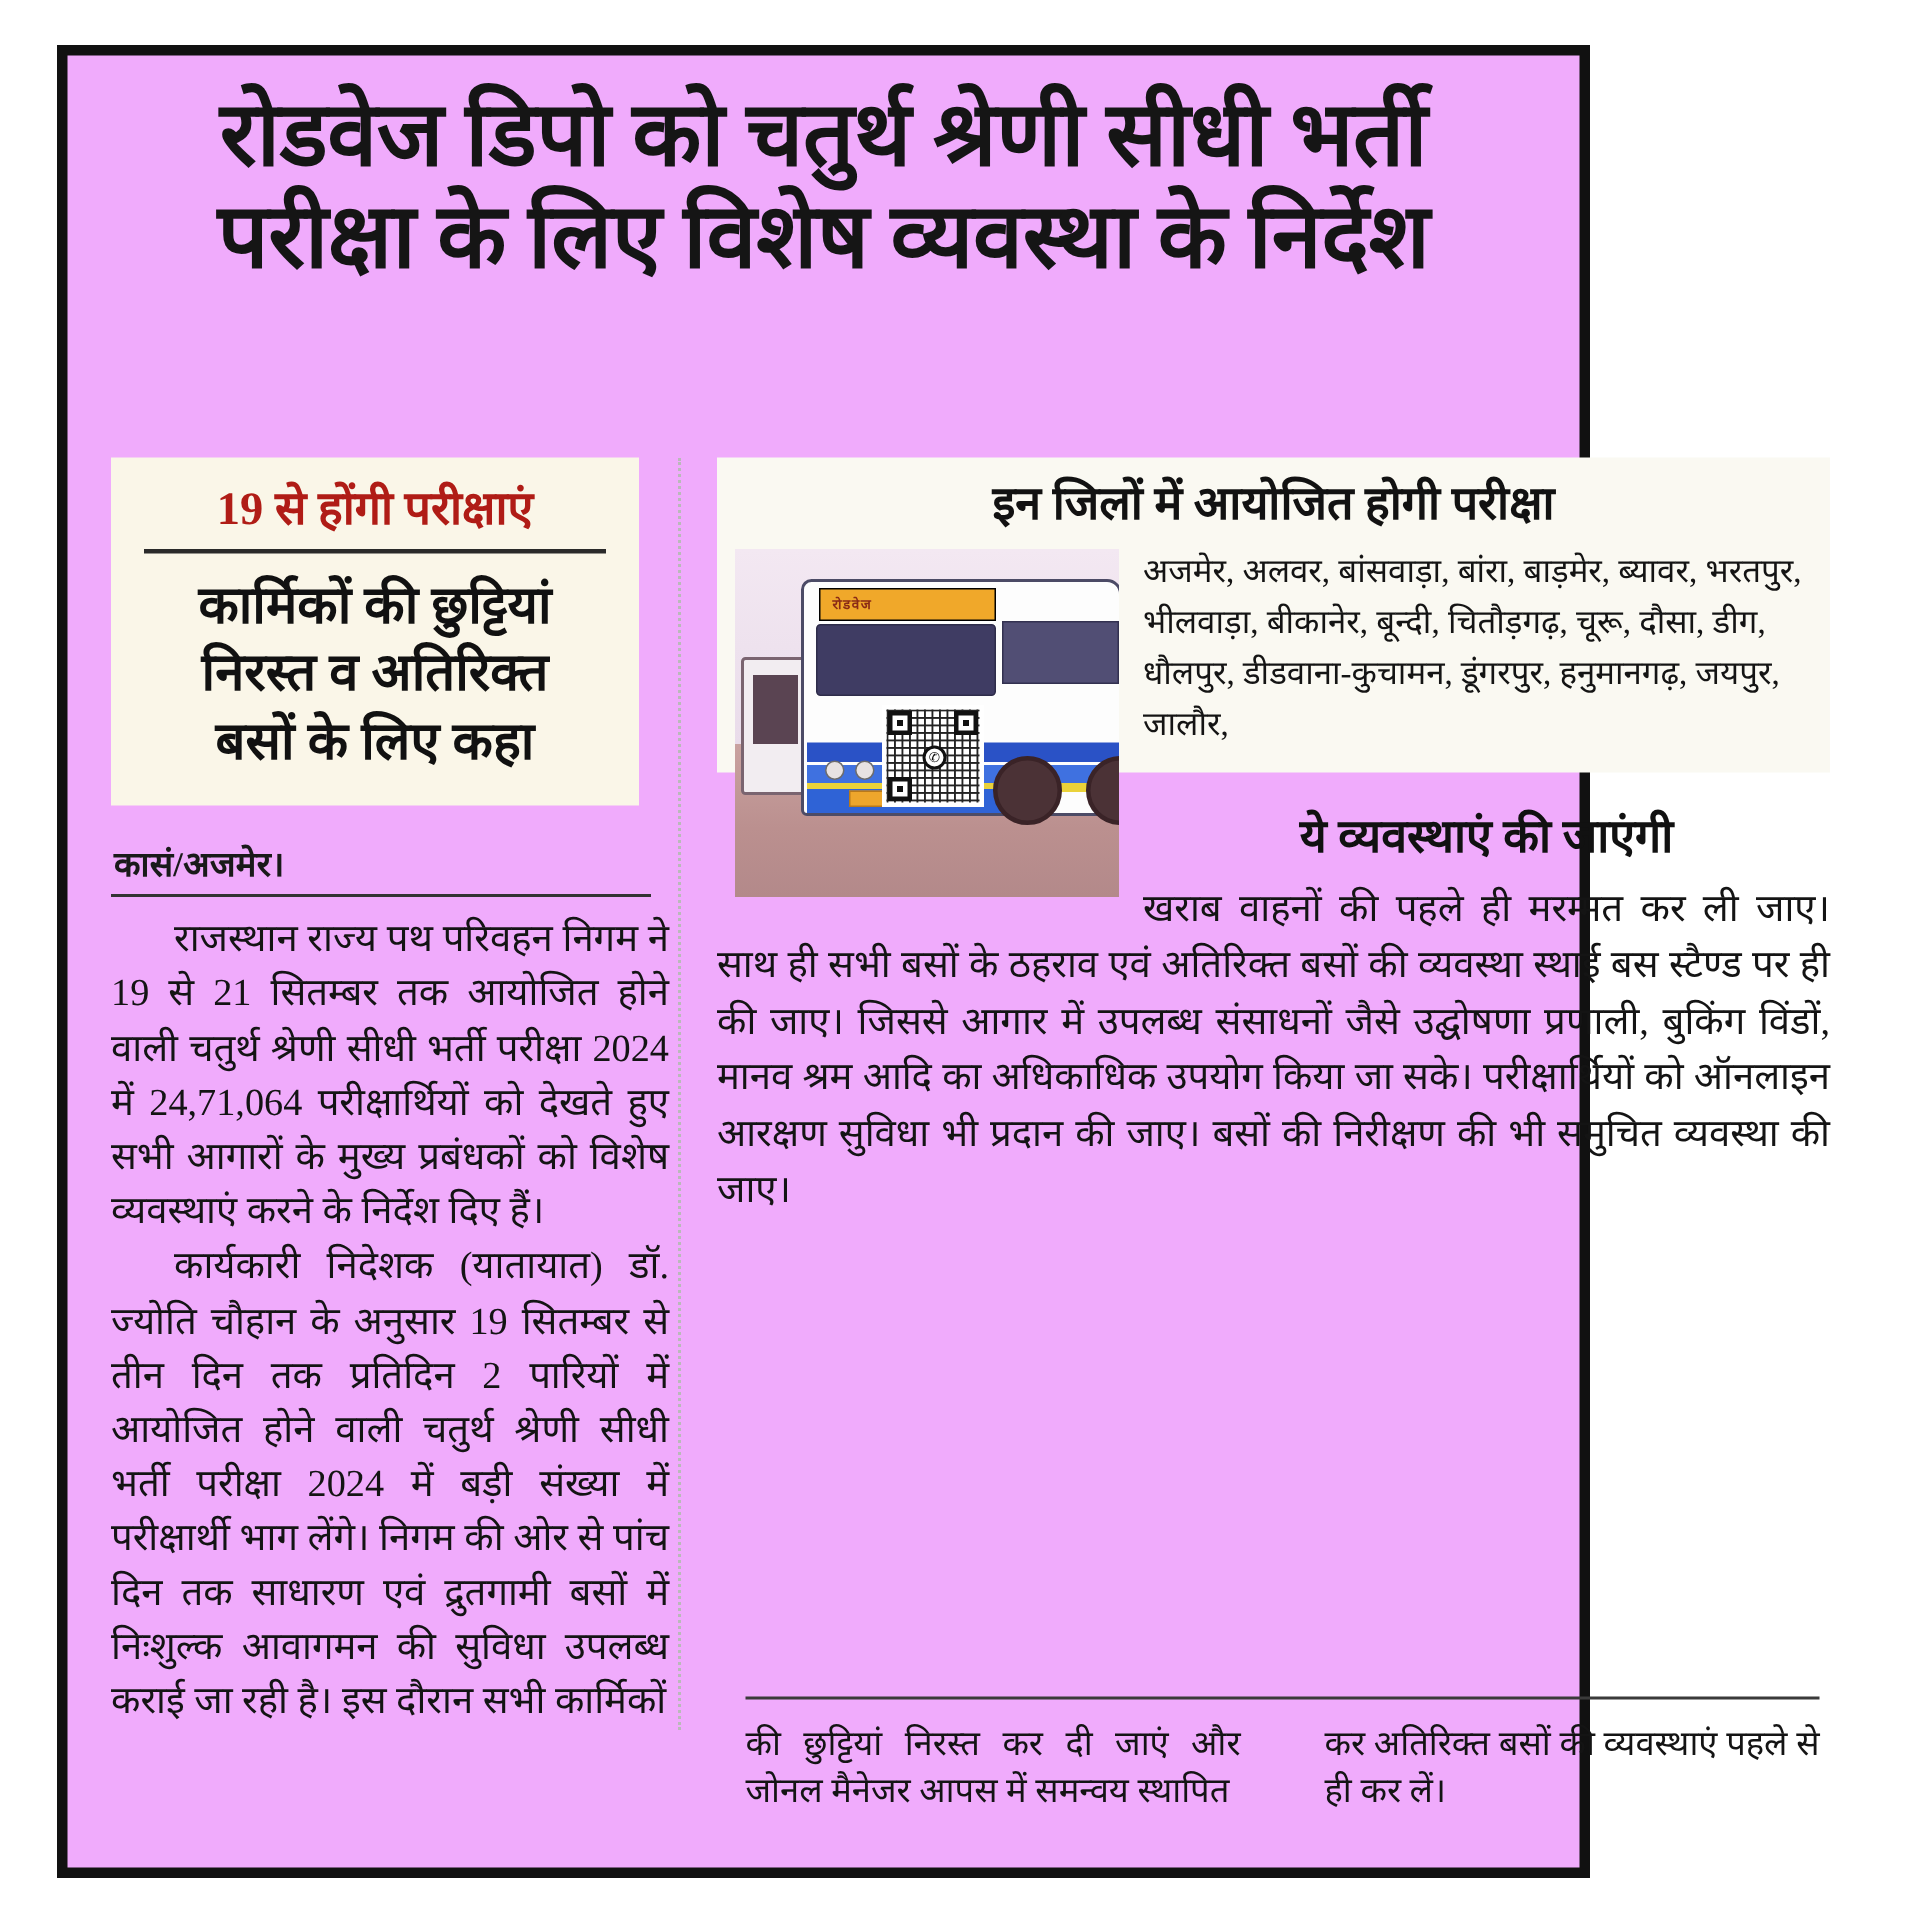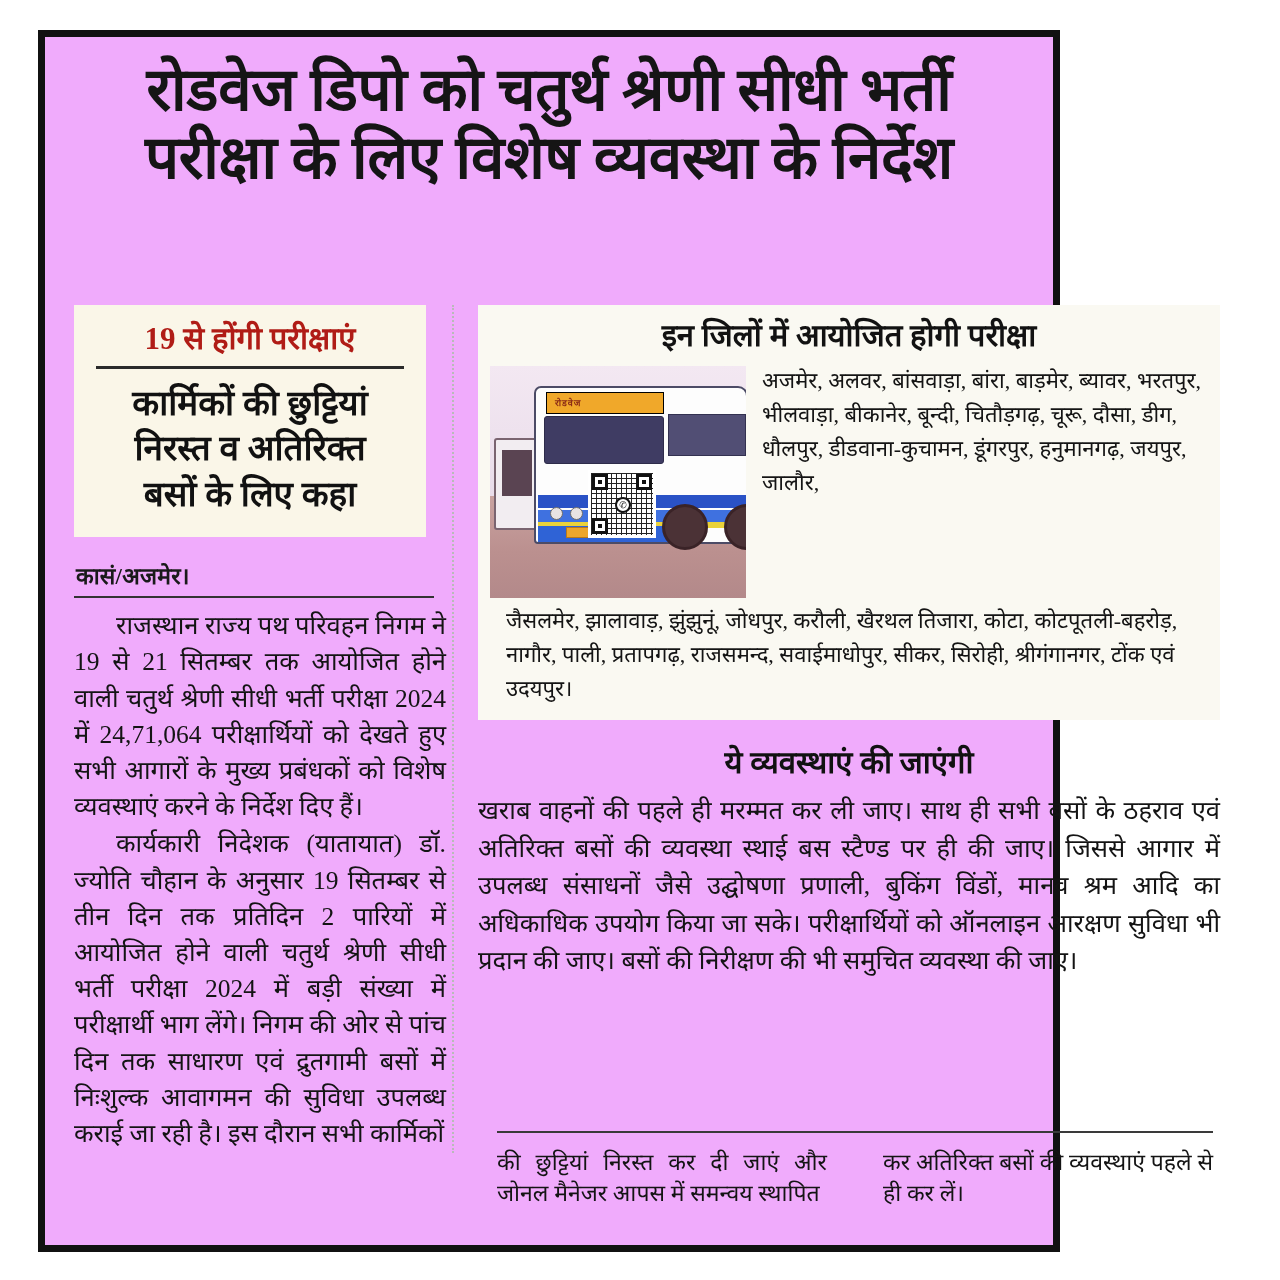--- a/index.html
+++ b/index.html
@@ -313,21 +313,20 @@
                     </div>
                   <div class="qr-eye" style="left:4px;bottom:4px;">
                       <i></i>
                     </div>
                   <div class="qr-center">✆</div>
                 </div>
               </div>
 
               <div class="district-text">अजमेर, अलवर, बांसवाड़ा, बांरा, बाड़मेर, ब्यावर, भरतपुर, भीलवाड़ा, बीकानेर, बून्दी, चितौड़गढ़, चूरू, दौसा, डीग, धौलपुर, डीडवाना-कुचामन, डूंगरपुर, हनुमानगढ़, जयपुर, जालौर,</div>
 
-              <div class="district-text" style="clear:both;">जैसलमेर, झालावाड़, झुंझुनूं, जोधपुर, करौली, खैरथल तिजारा, कोटा, कोटपूतली-बहरोड़, नागौर, पाली, प्रतापगढ़, राजसमन्द, सवाईमाधोपुर, सीकर, सिरोही, श्रीगंगानगर, टोंक एवं उदयपुर।</div>
             </div>
           </div>
 
           <div class="arrange-title">ये व्यवस्थाएं की जाएंगी</div>
           <div class="arrange-body">खराब वाहनों की पहले ही मरम्मत कर ली जाए। साथ ही सभी बसों के ठहराव एवं अतिरिक्त बसों की व्यवस्था स्थाई बस स्टैण्ड पर ही की जाए। जिससे आगार में उपलब्ध संसाधनों जैसे उद्घोषणा प्रणाली, बुकिंग विंडों, मानव श्रम आदि का अधिकाधिक उपयोग किया जा सके। परीक्षार्थियों को ऑनलाइन आरक्षण सुविधा भी प्रदान की जाए। बसों की निरीक्षण की भी समुचित व्यवस्था की जाए।</div>
         </div>
       </div>
 
       <div class="bottom-strip">
         <div class="bottom-rule"></div>

